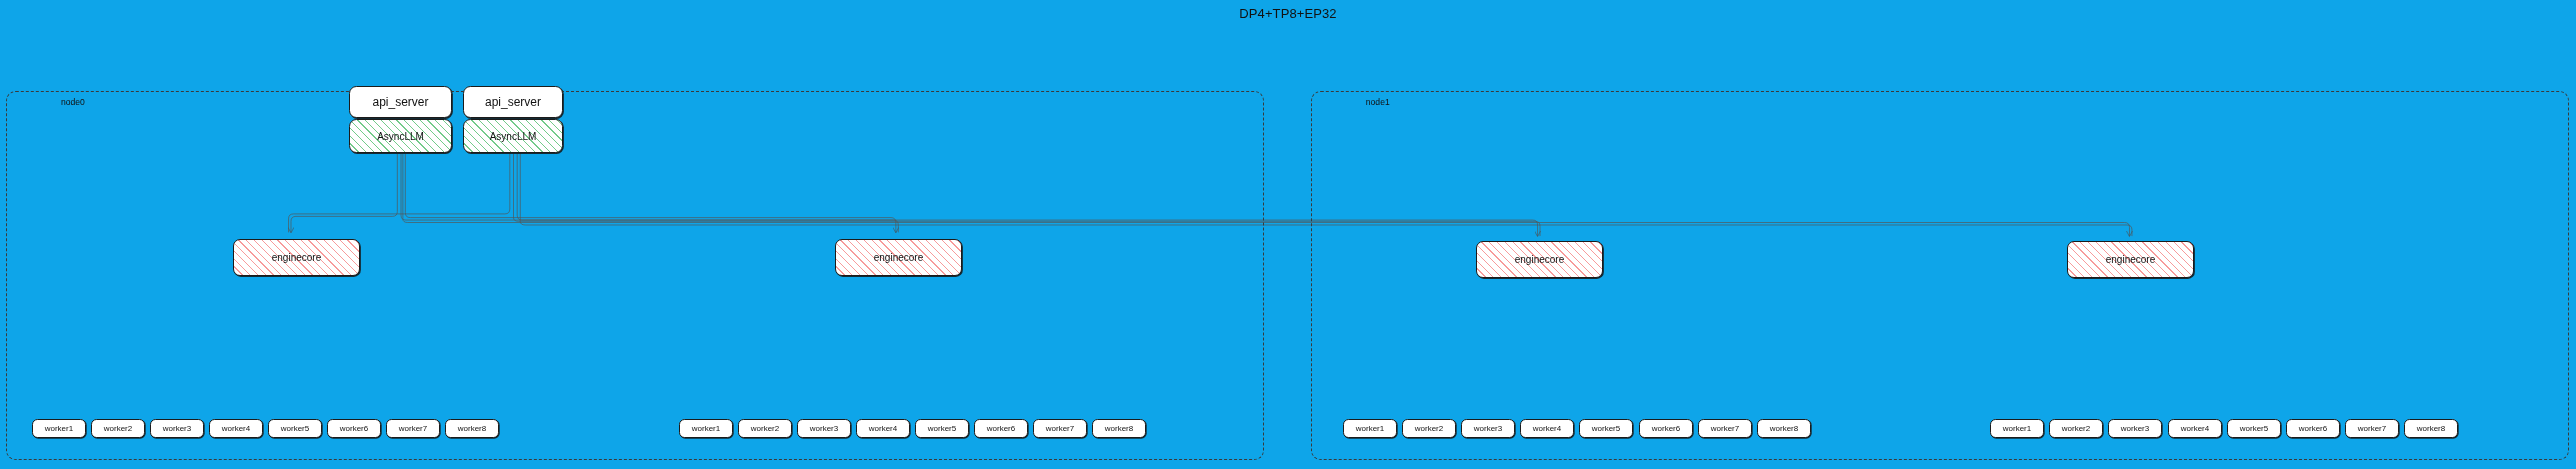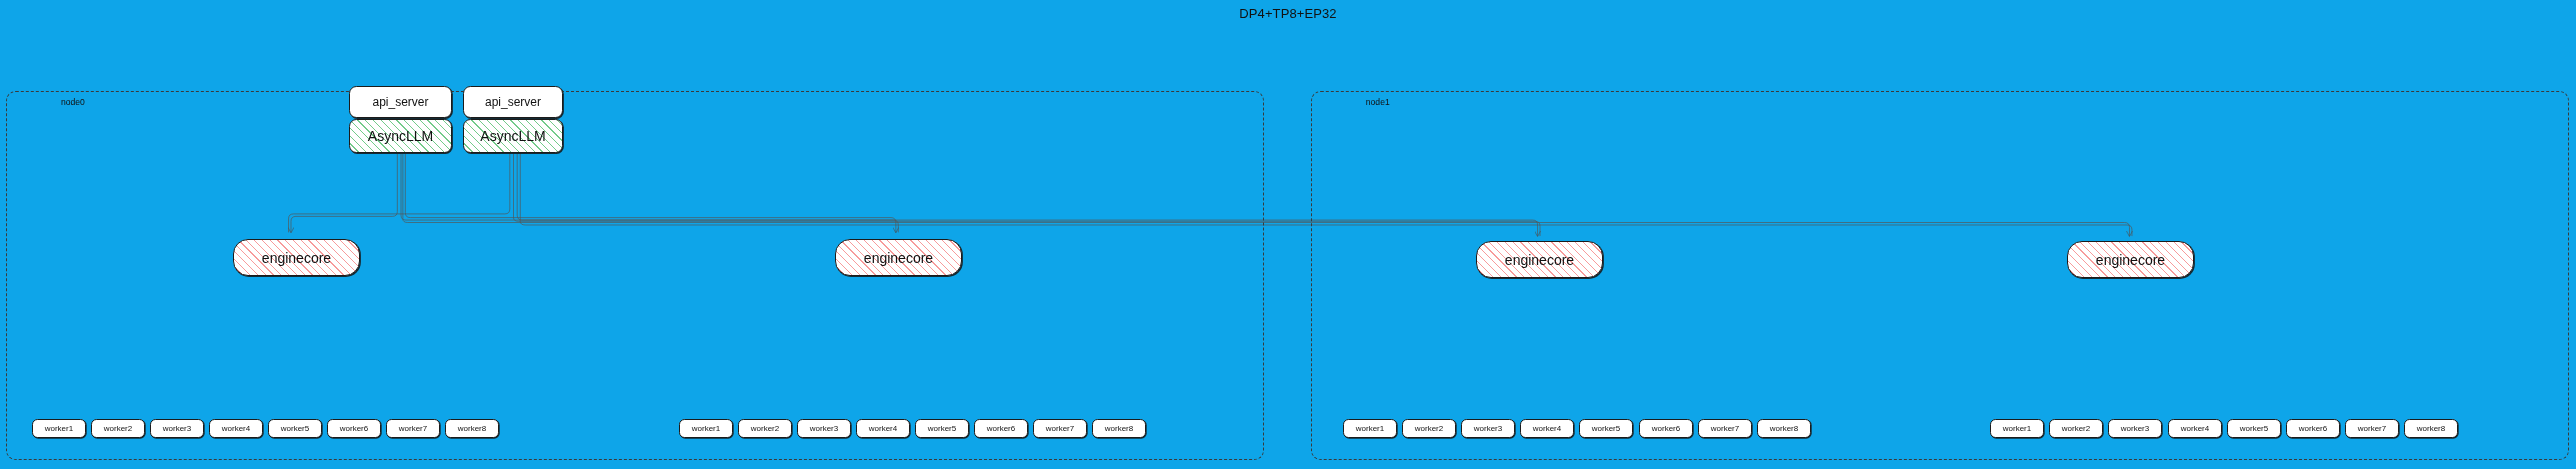--- a/index.html
+++ b/index.html
@@ -49,21 +49,21 @@
 
   
   .box {
     position: absolute;
     border: 1.4px solid #1b1b1b;
     border-radius: 6.2px;
     background: #ffffff;
     display: flex;
     align-items: center;
     justify-content: center;
-    font-size: 14px;
+    font-size: 10px;
     color: #111111;
     white-space: nowrap;
     box-shadow: 0.9px 0.9px 0 rgba(20,20,20,0.85);
   }
 
   .box.api-server {
     border-radius: 7.4px;
     font-size: 12px;
   }
 
@@ -73,21 +73,21 @@
     background-image: repeating-linear-gradient(
       45deg,
       rgba(108, 200, 132, 0.95) 0px,
       rgba(108, 200, 132, 0.95) 0.9px,
       rgba(255,255,255,0) 0.9px,
       rgba(255,255,255,0) 5.5px
     );
   }
 
   .box.enginecore {
-    border-radius: 15px;
+    border-radius: 7px;
     background-color: #ffffff;
     background-image: repeating-linear-gradient(
       45deg,
       rgba(247, 150, 150, 0.95) 0px,
       rgba(247, 150, 150, 0.95) 0.9px,
       rgba(255,255,255,0) 0.9px,
       rgba(255,255,255,0) 5.5px
     );
   }
 

